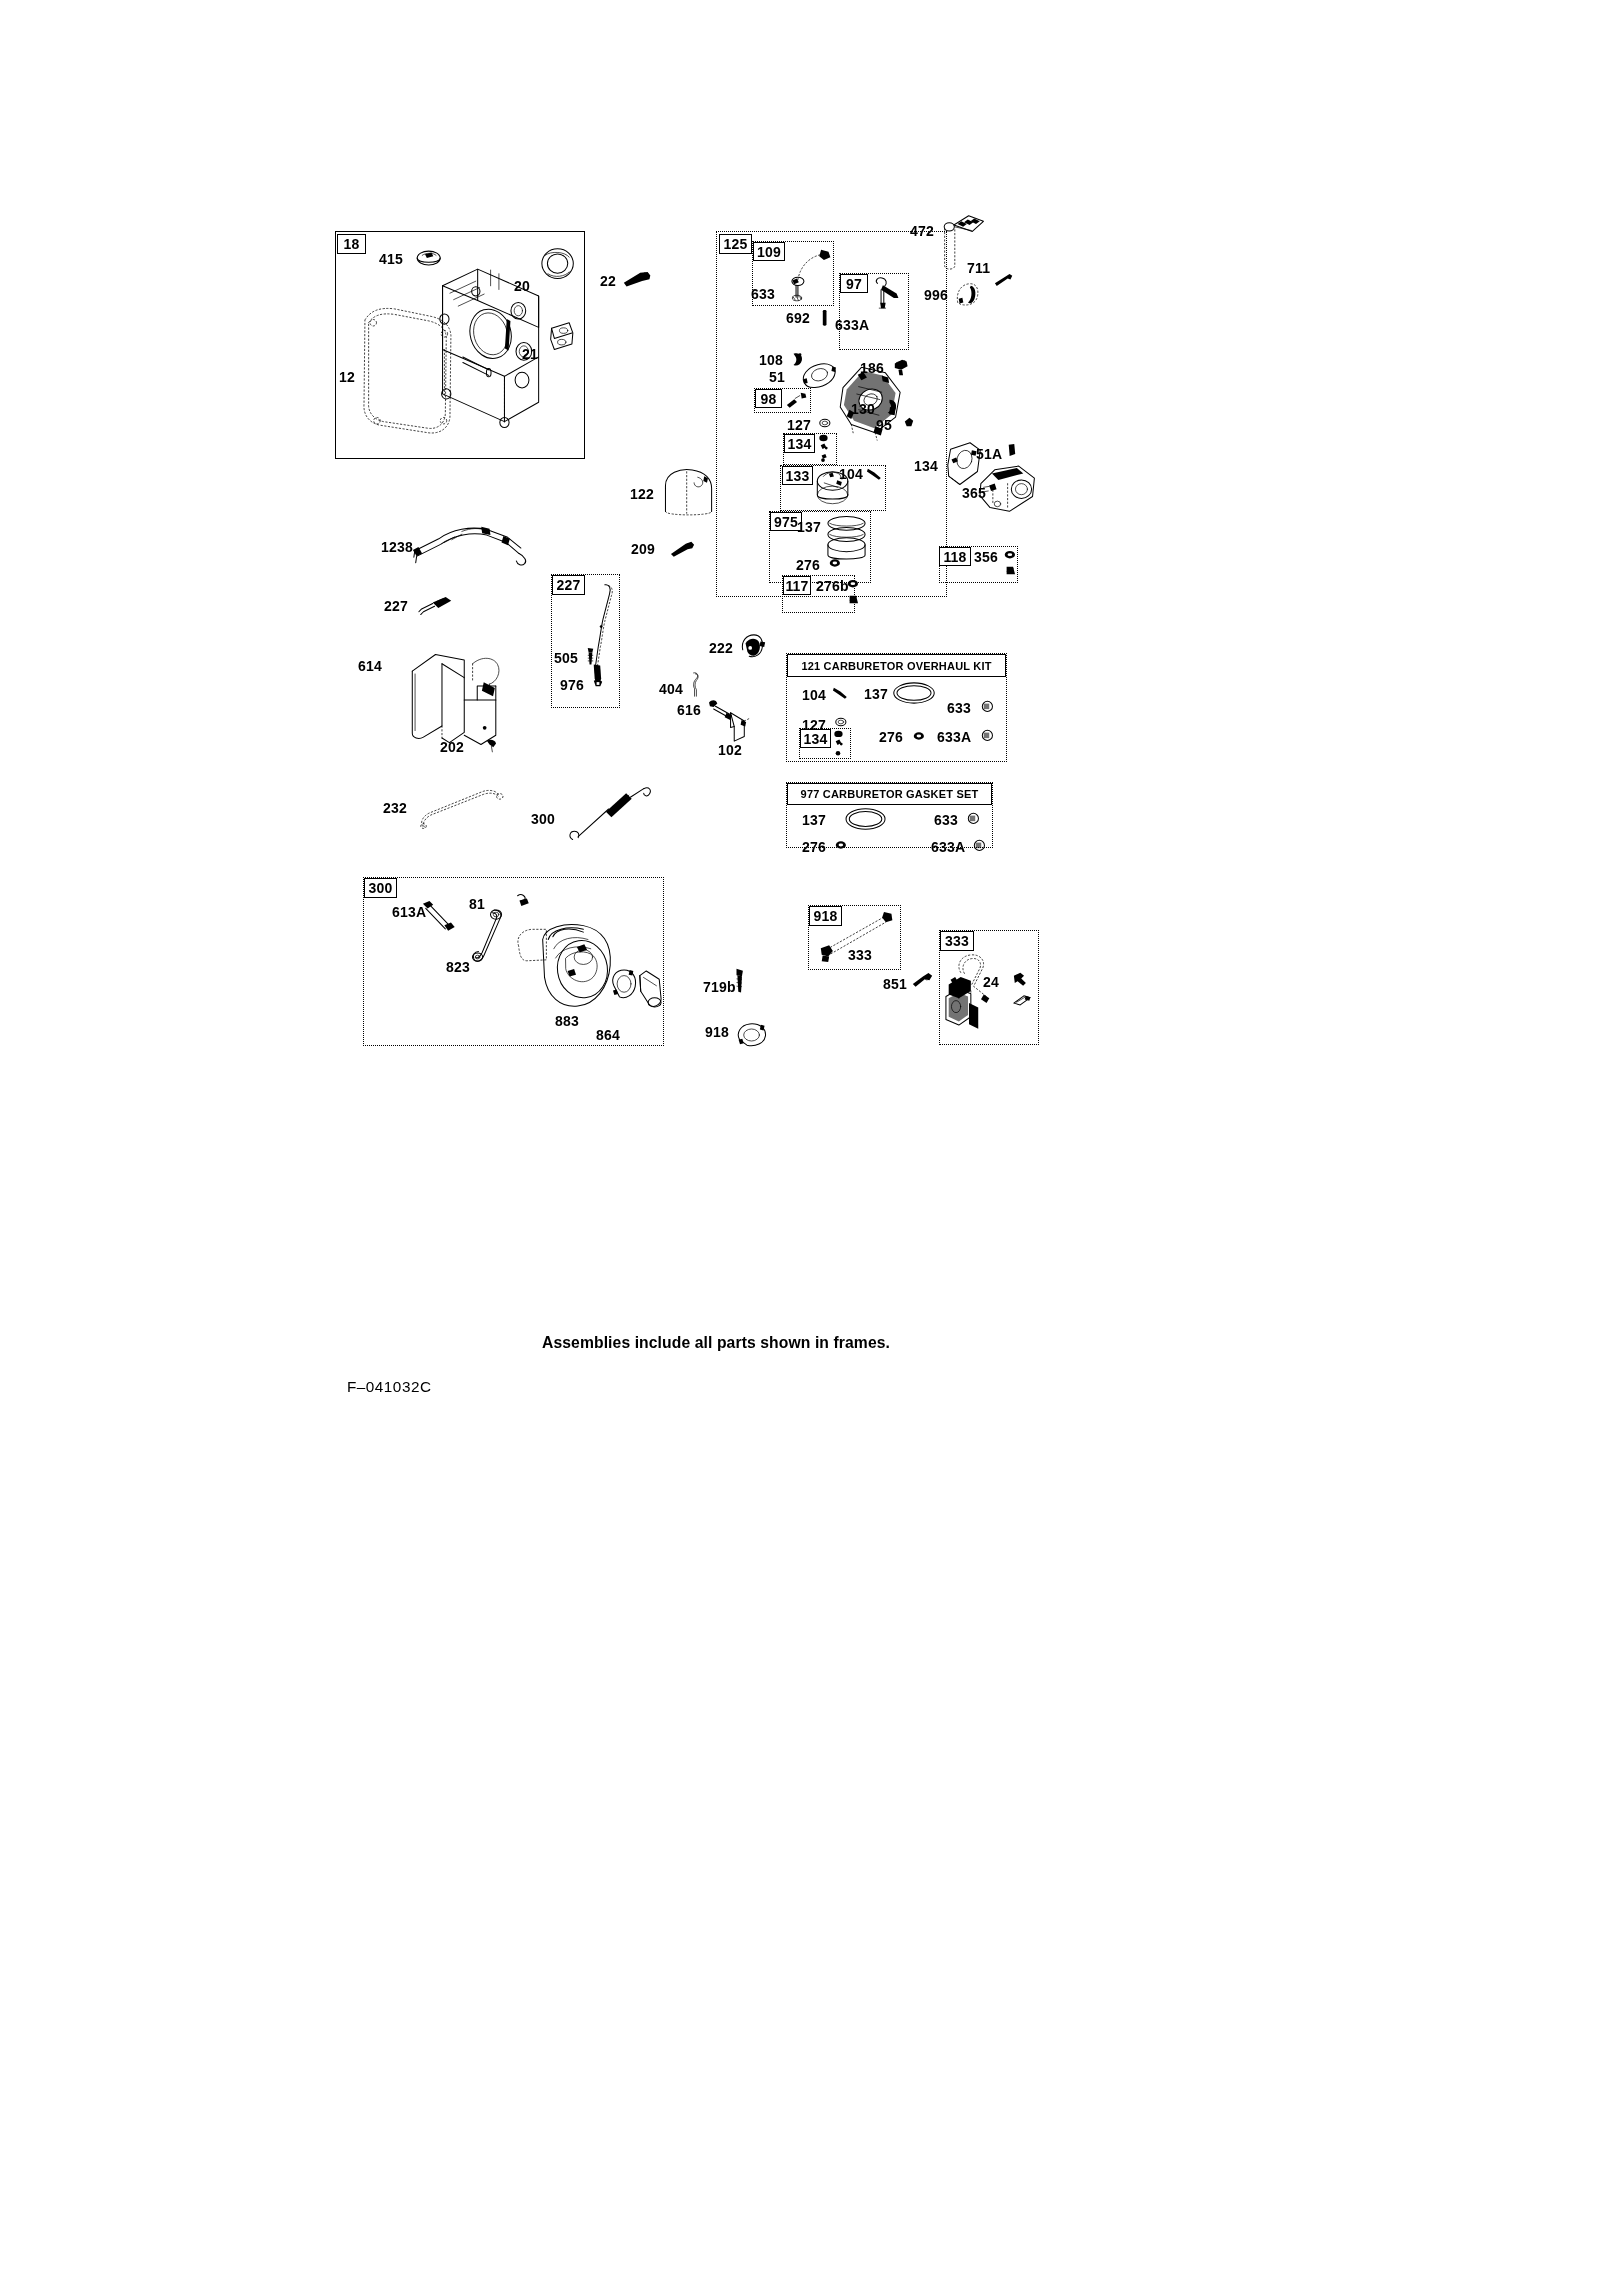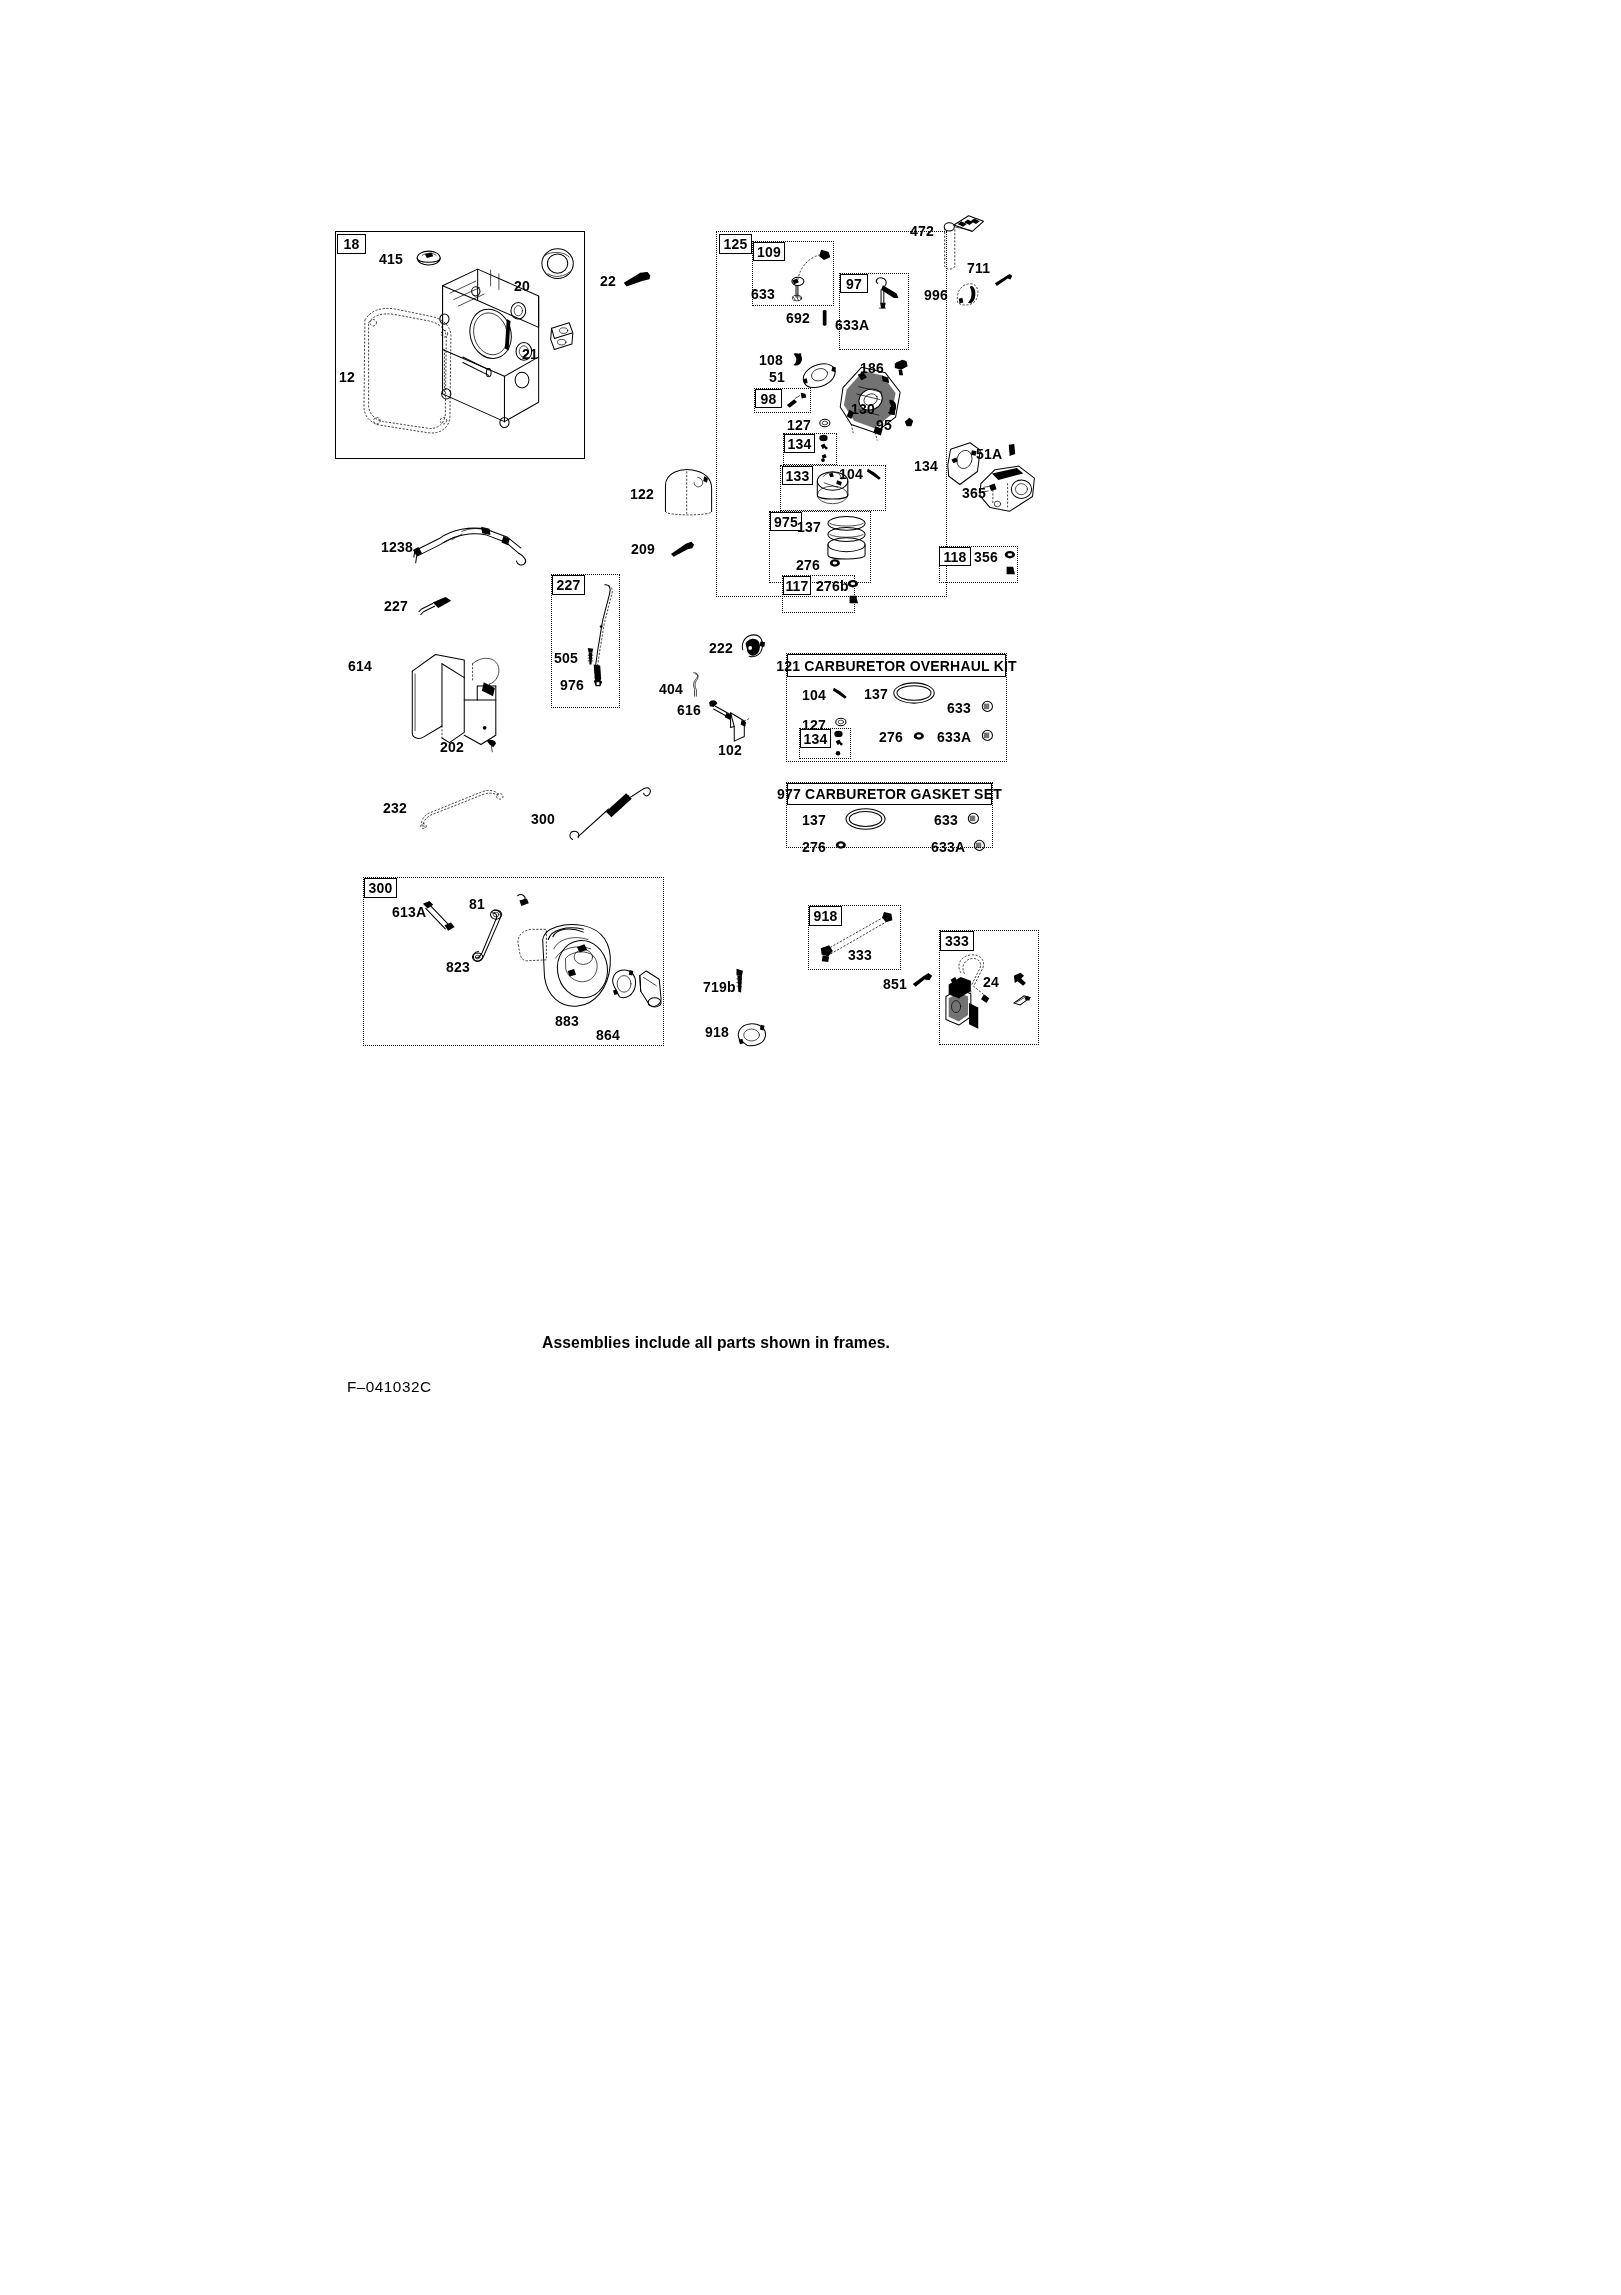--- a/index.html
+++ b/index.html
@@ -40,21 +40,21 @@
     box-sizing:border-box;
     background:#fff;
     font-family:"Liberation Sans", sans-serif;
     font-weight:bold;
     font-size:14px;
     display:flex;align-items:center;justify-content:center;
     padding:0.9px 4.6px;
     white-space:nowrap;
     letter-spacing:0.2px;
   }
-  .tag.wide{font-size:14px;padding:1.9px 6.5px;}
+  .tag.wide{font-size:11px;padding:1.9px 6.5px;}
 
   
   .art{position:absolute;}
   .art svg{display:block;overflow:visible;}
   .ln{fill:none;stroke:#000;stroke-width:2.2;stroke-linecap:round;stroke-linejoin:round;}
   .ln-t{fill:none;stroke:#000;stroke-width:1.5;stroke-linecap:round;stroke-linejoin:round;}
   .ln-d{fill:none;stroke:#000;stroke-width:1.6;stroke-dasharray:3 5;stroke-linecap:round;}
   .fl{fill:#000;stroke:none;}
   .fw{fill:#fff;stroke:#000;stroke-width:2.2;}
   .hatch{fill:#000;opacity:.55;}
@@ -445,21 +445,21 @@
   <div class="lbl" style="left:384px;top:599px;">227</div>
   <div class="art" style="left:417px;top:596px;">
     <svg width="37" height="20.4" viewBox="0 0 80 44">
       <path class="ln" d="M4,34 L10,28 L34,16"></path>
       <path class="ln" d="M8,40 L14,34 L38,22"></path>
       <path class="fl" d="M34,14 L62,2 L74,10 L46,26 Z"></path>
       <path class="ln-t" d="M42,12 L56,6 M48,18 L62,12"></path>
     </svg>
   </div>
 
-  <div class="lbl" style="left:348px;top:659px;">614</div>
+  <div class="lbl" style="left:358px;top:659px;">614</div>
   <div class="art" style="left:403px;top:635px;">
     <svg width="116" height="116" viewBox="0 0 250 250">
       <path class="ln" d="M20,78 L70,42 L132,54 L132,92"></path>
       <path class="ln" d="M20,78 L20,212 C20,222 34,226 44,220 L84,196 L84,62"></path>
       <path class="ln" d="M84,62 L132,92 L132,210 L100,232 L84,222"></path>
       <path class="ln-d" d="M84,196 L84,222"></path>
       <path class="ln" d="M132,140 L160,140 L160,110 L200,110"></path>
       <path class="ln" d="M160,140 L200,140"></path>
       <path class="ln" d="M200,110 L200,216 L168,236 L132,216"></path>
       <path class="ln-t" d="M150,62 C170,44 196,48 204,64 C212,80 202,102 186,106"></path>

